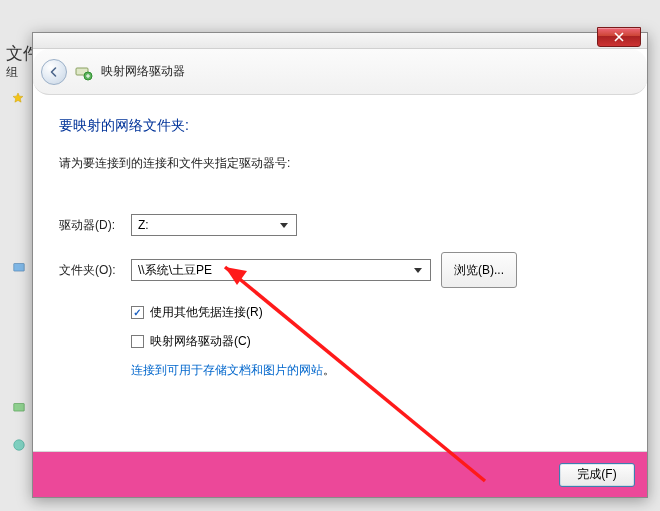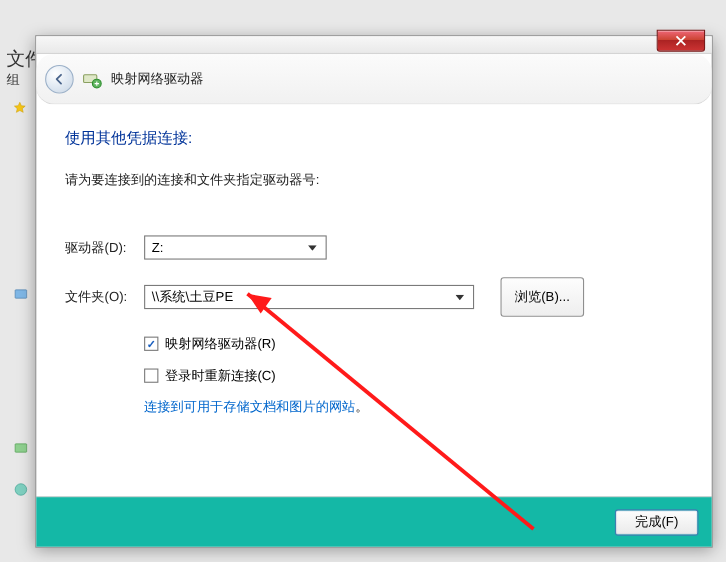--- a/index.html
+++ b/index.html
@@ -73,21 +73,21 @@
     height: 22px; border: 1px solid #7a7a7a;
     background: #fff;
     display: flex; align-items: center; justify-content: space-between;
     padding: 0 4px 0 6px; font-size: 12px;
   }
   .combo .tri {
     width: 16px; height: 16px;
     display: flex; align-items: center; justify-content: center;
   }
   .drive-combo { width: 166px; }
-  .folder-combo { width: 300px; margin-right: 24px; align-items: center; }
+  .folder-combo { width: 300px; margin-right: 10px; align-items: center; }
 
   .browse-btn {
     height: 24px; padding: 17px 12px;
     background: linear-gradient(#fdfdfd,#eee);
     border: 1px solid #8f8f8f; border-radius: 3px;
     font-size: 12px; display: flex; align-items: center;
   }
 
   .indent { margin-left: 72px; font-size: 12px; }
   .example { margin-top: 6px; margin-bottom: 14px; color: #222; }
@@ -95,21 +95,21 @@
   .chk {
     width: 13px; height: 13px; border: 1px solid #7a7a7a; background: #fff;
     display: flex; align-items: center; justify-content: center; font-size: 10px; color: #1a5fbf;
   }
   .chk.checked::after { content: "✓"; font-weight: bold; }
   .link { color: #0066cc; cursor: default; }
   .link-row { margin-top: 4px; }
 
   .footer {
     height: 46px; border-top: 1px solid #d8d8d8;
-    background: #14b8a6;
+    background: #ec4899;
     display: flex; align-items: center; justify-content: flex-end;
     gap: 8px; padding: 0 12px;
   }
   .btn {
     height: 24px; min-width: 76px; padding: 0 12px;
     background: linear-gradient(#fdfdfd,#eaeaea);
     border: 1px solid #8f8f8f; border-radius: 3px;
     font-size: 12px; display: flex; align-items: center; justify-content: center;
   }
   .btn.primary { border-color: #3c7fb1; box-shadow: 0 0 0 1px rgba(60,127,177,.15) inset; }
@@ -155,21 +155,21 @@
       <svg width="18" height="18" viewBox="0 0 18 18">
           <rect x="1" y="5" width="12" height="7" rx="1" fill="#dfe8c8" stroke="#8aa060"></rect>
           <circle cx="13" cy="13" r="4" fill="#5fb35f" stroke="#2f8f2f"></circle>
           <path d="M11 13h4M13 11v4" stroke="#fff" stroke-width="1"></path>
         </svg>
     </div>
     <div class="hdr-title">映射网络驱动器</div>
   </div>
 
   <div class="content">
-    <div class="heading">使用其他凭据连接:</div>
+    <div class="heading">要映射的网络文件夹:</div>
     <div class="instr">请为要连接到的连接和文件夹指定驱动器号:</div>
 
     <div class="row">
       <div class="row-label">驱动器(D):</div>
       <div class="combo drive-combo">
         <span>Z:</span>
         <span class="tri">
           <svg width="8" height="5" viewBox="0 0 8 5">
               <path d="M0 0 L4 5 L8 0 Z" fill="#333"></path>
             </svg>
@@ -188,26 +188,26 @@
         </span>
       </div>
       <div class="browse-btn">
         <span>浏览(B)...</span>
       </div>
     </div>
 
 
     <div class="indent chk-row">
       <div class="chk checked"></div>
-      <span>映射网络驱动器(R)</span>
+      <span>使用其他凭据连接(R)</span>
     </div>
 
     <div class="indent chk-row">
       <div class="chk"></div>
-      <span>登录时重新连接(C)</span>
+      <span>映射网络驱动器(C)</span>
     </div>
 
     <div class="indent link-row">
       <span class="link">连接到可用于存储文档和图片的网站</span><span>。</span>
     </div>
 
     <svg class="arrow-svg" viewBox="0 0 460 280">
       <line x1="390" y1="262" x2="130" y2="48" stroke="#ff1a1a" stroke-width="3.5"></line>
       <polygon points="130,48 152,52 142,66" fill="#ff1a1a"></polygon>
     </svg>

